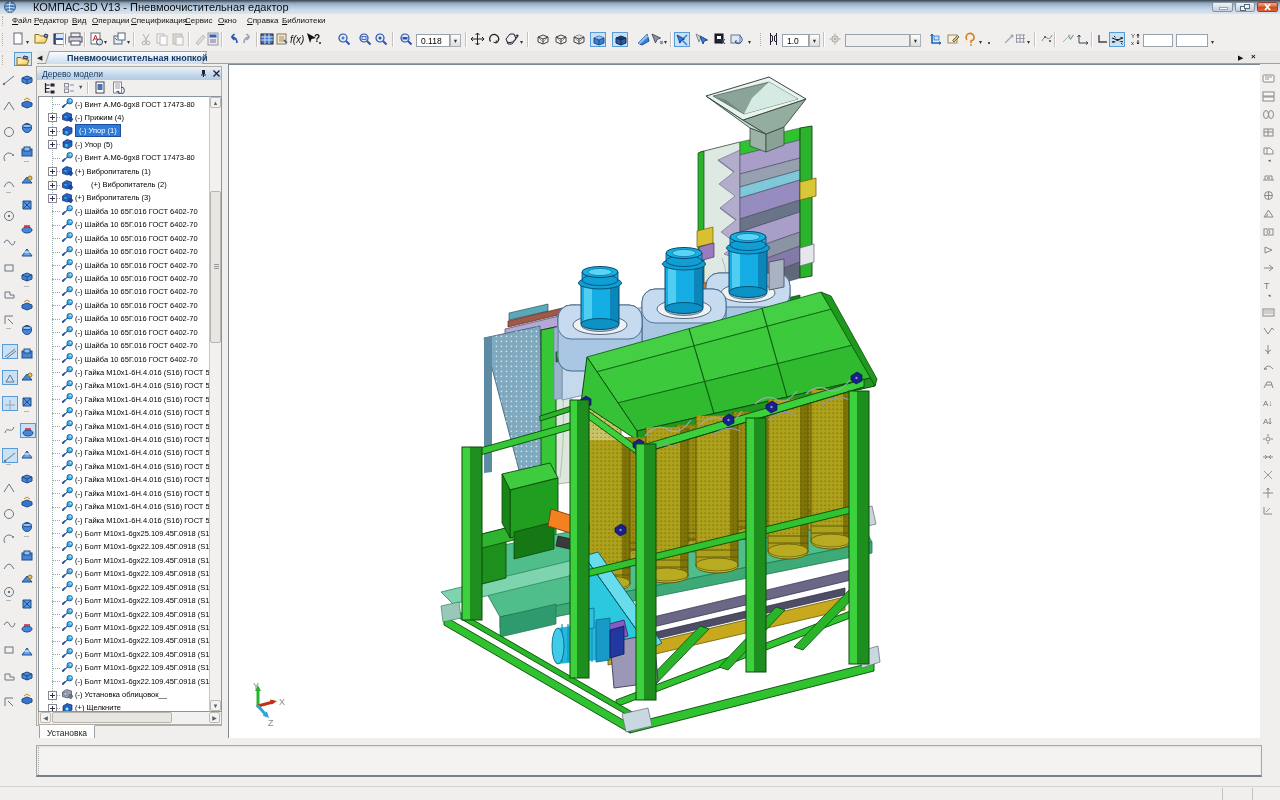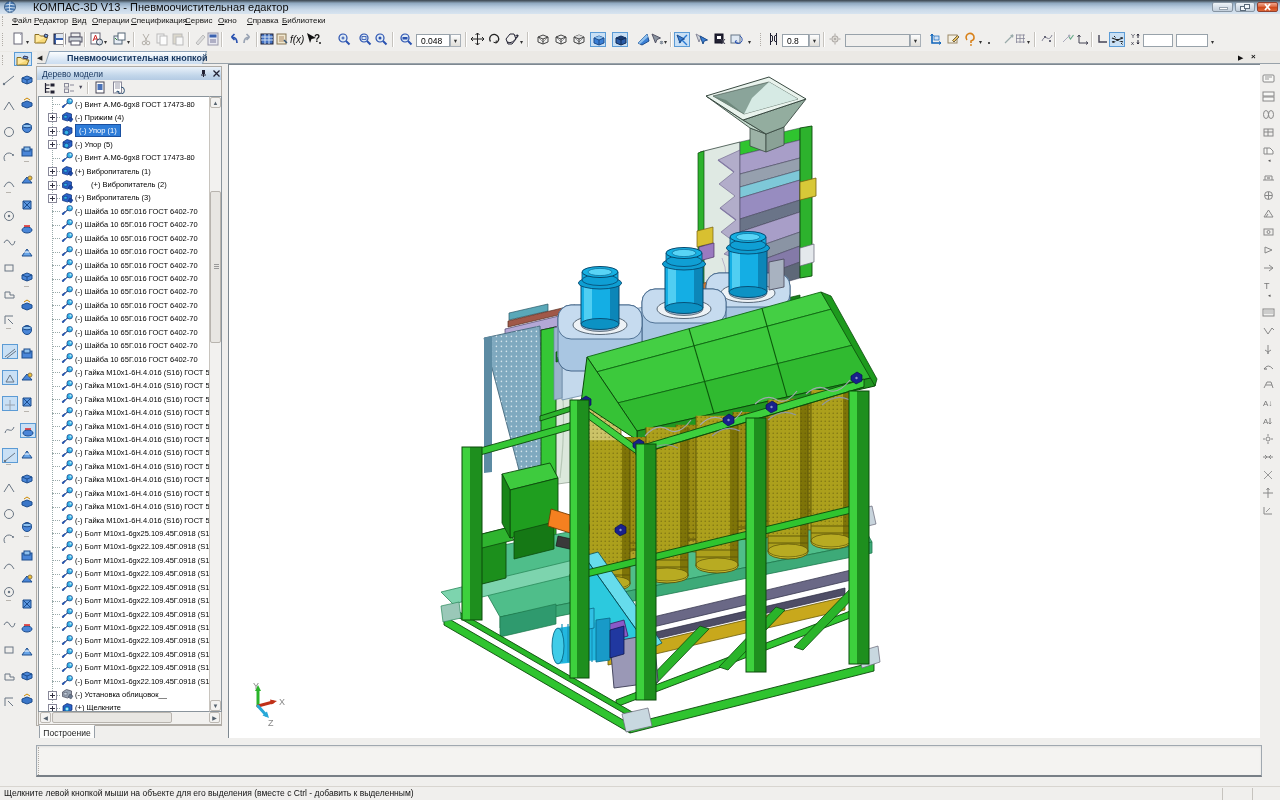--- a/index.html
+++ b/index.html
@@ -144,21 +144,21 @@
         <circle cx="6" cy="6" r="4" fill="#dfeaf4" stroke="#2a52b0" stroke-width="1.2"></circle>
         <path d="M9 9 L12.5 12.5" stroke="#2a52b0" stroke-width="2"></path>
         <circle cx="6" cy="6" r="1.5" fill="#2a52b0"></circle>
       </svg></div>
     <div class="tbsep" style="left:392px"></div>
     <div class="abs" style="left:399px;top:4px;width:16px;height:15px;"><svg width="15" height="14" viewBox="0 0 15 14">
         <circle cx="6" cy="6" r="4" fill="#dfeaf4" stroke="#2a52b0" stroke-width="1.2"></circle>
         <path d="M9 9 L12.5 12.5" stroke="#2a52b0" stroke-width="2"></path>
         <rect x="3.5" y="5" width="5" height="2.5" fill="#2a52b0"></rect>
       </svg></div>
-    <div class="combo" style="left:416px;width:34px;">0.048</div>
+    <div class="combo" style="left:416px;width:34px;">0.118</div>
     <div class="combobtn" style="left:450px">▼</div>
     <div class="tbsep" style="left:465px"></div>
     <div class="abs" style="left:470px;top:4px;width:16px;height:15px;"><svg width="15" height="14" viewBox="0 0 15 14">
         <path d="M7.5 1 V13 M1 7 H14 M7.5 1 l-2 2 M7.5 1 l2 2 M7.5 13 l-2 -2 M7.5 13 l2 -2 M1 7 l2 -2 M1 7 l2 2 M14 7 l-2 -2 M14 7 l-2 2" stroke="#222" fill="none"></path>
       </svg></div>
     <div class="abs" style="left:487px;top:4px;width:16px;height:15px;"><svg width="15" height="14" viewBox="0 0 15 14">
         <path d="M3.5 9.5 A4.5 4.5 0 1 1 9 11" stroke="#222" fill="none" stroke-width="1.3"></path>
         <path d="M9 11 l-2.5 -0.8 M9 11 l0.3 -2.5" stroke="#222"></path>
       </svg></div>
     <div class="abs" style="left:505px;top:4px;width:16px;height:15px;"><svg width="15" height="14" viewBox="0 0 15 14">
@@ -219,21 +219,21 @@
     <div class="abs" style="left:729px;top:4px;width:16px;height:15px;"><svg width="15" height="14" viewBox="0 0 15 14">
         <rect x="2" y="3" width="9" height="8" fill="#dfe8f2" stroke="#678"></rect>
         <path d="M11 4 a4 4 0 1 1 -5 6 M6 10 l2.5 0.3 M6 10 l1.5 -2" stroke="#2a52b0" fill="none"></path>
       </svg></div>
     <div class="dda" style="left:748px;color:#333">▾</div>
     <div class="grip" style="left:760px"></div>
     <div class="abs" style="left:766px;top:4px;width:16px;height:15px;"><svg width="15" height="14" viewBox="0 0 15 14">
         <path d="M4.5 1 v12 M10.5 1 v12" stroke="#223"></path>
         <path d="M4.5 3 l2 1 v5 l-2 1 M10.5 3 l-2 1 v5 l2 1" stroke="#223" fill="none"></path>
       </svg></div>
-    <div class="combo" style="left:782px;width:27px;">0.8</div>
+    <div class="combo" style="left:782px;width:27px;">1.0</div>
     <div class="combobtn" style="left:809px">▼</div>
     <div class="tbsep" style="left:823px"></div>
     <div class="abs" style="left:828px;top:4px;width:16px;height:15px;"><svg width="15" height="14" viewBox="0 0 15 14">
         <circle cx="7" cy="7" r="3.2" fill="#dcd9d4" stroke="#a8a4a0"></circle>
         <circle cx="7" cy="7" r="1.1" fill="#a8a4a0"></circle>
         <path d="M7 3 v-1.5 M7 11 v1.5 M3 7 h-1.5 M11 7 h1.5" stroke="#a8a4a0"></path>
       </svg></div>
     <div class="combo" style="left:845px;width:65px;background:#f0efed;"></div>
     <div class="combobtn" style="left:910px">▼</div>
     <div class="abs" style="left:929px;top:4px;width:16px;height:15px;"><svg width="15" height="14" viewBox="0 0 15 14">
@@ -989,26 +989,25 @@
       <div class="abs" style="left:3px;top:74px;width:5px;height:1px;background:#999"></div>
       <div class="abs" style="left:3px;top:76px;width:5px;height:1px;background:#999"></div>
     </div>
 </div>
 <div class="abs" style="left:38px;top:712px;width:184px;height:13px;background:#f2f1ef;border:1px solid #b0aca6;border-top:none;">
  <div class="scrbtn" style="left:1px;top:0px;width:11px;height:11px;line-height:10px;">◀</div>
  <div class="scrbtn" style="left:170px;top:0px;width:11px;height:11px;line-height:10px;">▶</div>
  <div class="abs" style="left:13px;top:0px;width:120px;height:11px;background:#e8e6e2;border:1px solid #b8b4ae;border-radius:2px;"></div>
 </div>
 <div class="abs" style="left:36px;top:726px;width:186px;height:16px;background:#f0efed;"></div>
-<div class="abs" style="left:39px;top:725px;width:56px;height:16px;background:#fcfcfb;border:1px solid #98a0a8;border-top:1px solid #fff;font-size:8.5px;color:#222;text-align:center;padding-top:2px;">Построение</div>
+<div class="abs" style="left:39px;top:725px;width:56px;height:16px;background:#fcfcfb;border:1px solid #98a0a8;border-top:1px solid #fff;font-size:8.5px;color:#222;text-align:center;padding-top:2px;">Установка</div>
 <div class="abs" style="left:0;top:738px;width:1280px;height:62px;background:#f0efed;"></div>
 <div class="abs" style="left:36px;top:745px;width:1226px;height:32px;background:#f4f3f1;border:1px solid #a0a8b0;box-shadow:inset 0 1px 2px rgba(0,0,0,0.08);border-bottom:2px solid #787f86;"></div>
 <div class="abs" style="left:38px;top:747px;width:3px;height:28px;border-left:1px dotted #b0aca6;"></div>
 <div class="abs" style="left:0;top:786px;width:1280px;height:14px;background:#f0efed;border-top:1px solid #d8d5d0;">
- <span class="abs" style="left:4px;top:1px;font-size:8.5px;color:#111;">Щелкните левой кнопкой мыши на объекте для его выделения (вместе с Ctrl - добавить к выделенным)</span>
  <div class="abs" style="left:1222px;top:1px;width:1px;height:12px;background:#c6c3be;"></div>
  <div class="abs" style="left:1252px;top:1px;width:1px;height:12px;background:#c6c3be;"></div>
 </div>
 <svg class="abs" style="left:229px;top:65px" width="1030" height="672" viewBox="229 65 1030 672">
     <defs>
 <pattern id="perf" width="4" height="4" patternUnits="userSpaceOnUse">
         <circle cx="1.2" cy="1.2" r="0.75" fill="#4a4205" fill-opacity="0.5"></circle>
       </pattern>
 <pattern id="perfd" width="4" height="4" patternUnits="userSpaceOnUse">
         <circle cx="1.2" cy="1.2" r="0.75" fill="#3a3404" fill-opacity="0.55"></circle>

